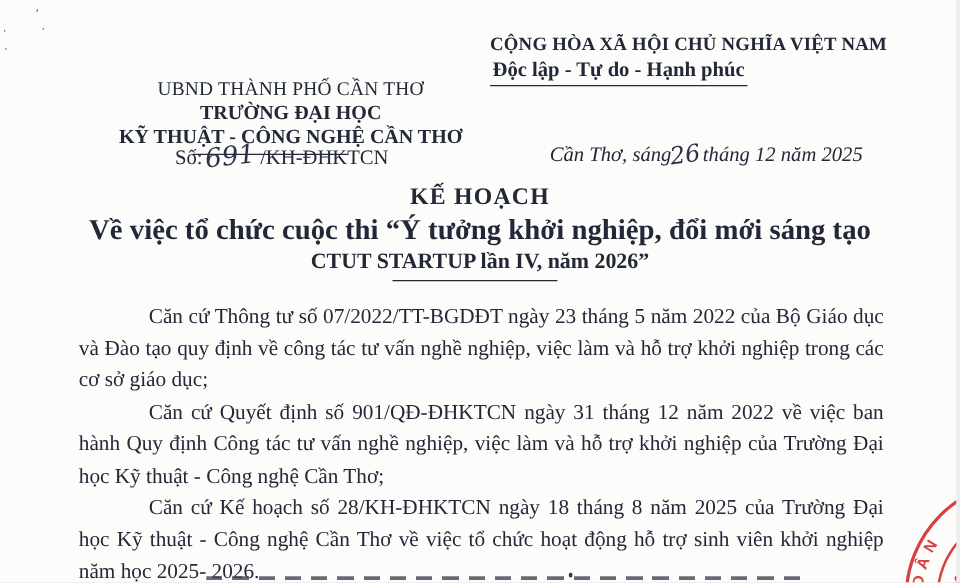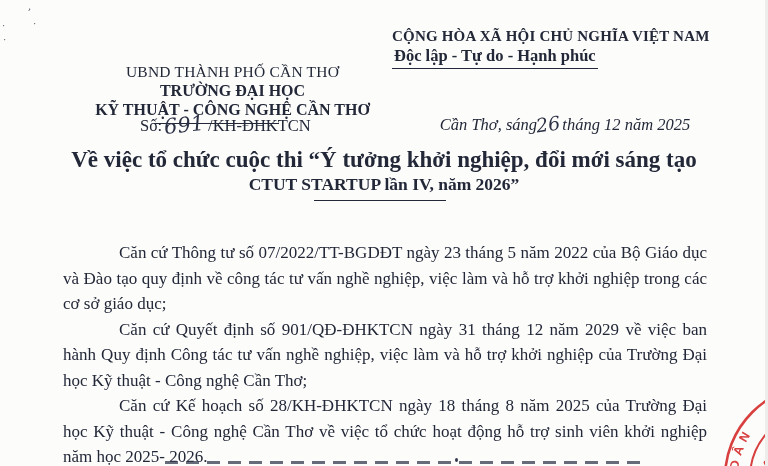--- a/index.html
+++ b/index.html
@@ -109,28 +109,29 @@
 
   <div class="ref-line">
     <span>Số:</span><span class="handwrit">691</span><span>/KH-ĐHKTCN</span>
   </div>
 
   <div class="date-line">
     <span>Cần Thơ, sáng</span><span class="handwrit">26</span><span>tháng 12 năm 2025</span>
   </div>
 
   <div class="title-block">
+    <div class="t1">KẾ HOẠCH</div>
     <div class="t2">Về việc tổ chức cuộc thi “Ý tưởng khởi nghiệp, đổi mới sáng tạo</div>
     <div class="t3">CTUT STARTUP lần IV, năm 2026”</div>
     <div class="rule"></div>
   </div>
 
   <div class="body-text">
     <p>Căn cứ Thông tư số 07/2022/TT-BGDĐT ngày 23 tháng 5 năm 2022 của Bộ Giáo dục và Đào tạo quy định về công tác tư vấn nghề nghiệp, việc làm và hỗ trợ khởi nghiệp trong các cơ sở giáo dục;</p>
-    <p>Căn cứ Quyết định số 901/QĐ-ĐHKTCN ngày 31 tháng 12 năm 2029 về việc ban hành Quy định Công tác tư vấn nghề nghiệp, việc làm và hỗ trợ khởi nghiệp của Trường Đại học Kỹ thuật - Công nghệ Cần Thơ;</p>
+    <p>Căn cứ Quyết định số 901/QĐ-ĐHKTCN ngày 31 tháng 12 năm 2022 về việc ban hành Quy định Công tác tư vấn nghề nghiệp, việc làm và hỗ trợ khởi nghiệp của Trường Đại học Kỹ thuật - Công nghệ Cần Thơ;</p>
     <p>Căn cứ Kế hoạch số 28/KH-ĐHKTCN ngày 18 tháng 8 năm 2025 của Trường Đại học Kỹ thuật - Công nghệ Cần Thơ về việc tổ chức hoạt động hỗ trợ sinh viên khởi nghiệp năm học 2025- 2026.</p>
   </div>
 
   <div class="cutoff-strip"></div>
   <div class="cutoff-dot"></div>
 
   <svg class="stamp" viewBox="0 0 200 200">
     <circle cx="100" cy="100" r="93" fill="none" stroke="#d84040" stroke-width="2.6"></circle>
     <circle cx="100" cy="100" r="68" fill="none" stroke="#d84040" stroke-width="2"></circle>
     <path id="stampArc" d="M 43.4 156.6 A 80 80 0 1 1 156.6 43.4" fill="none"></path>

